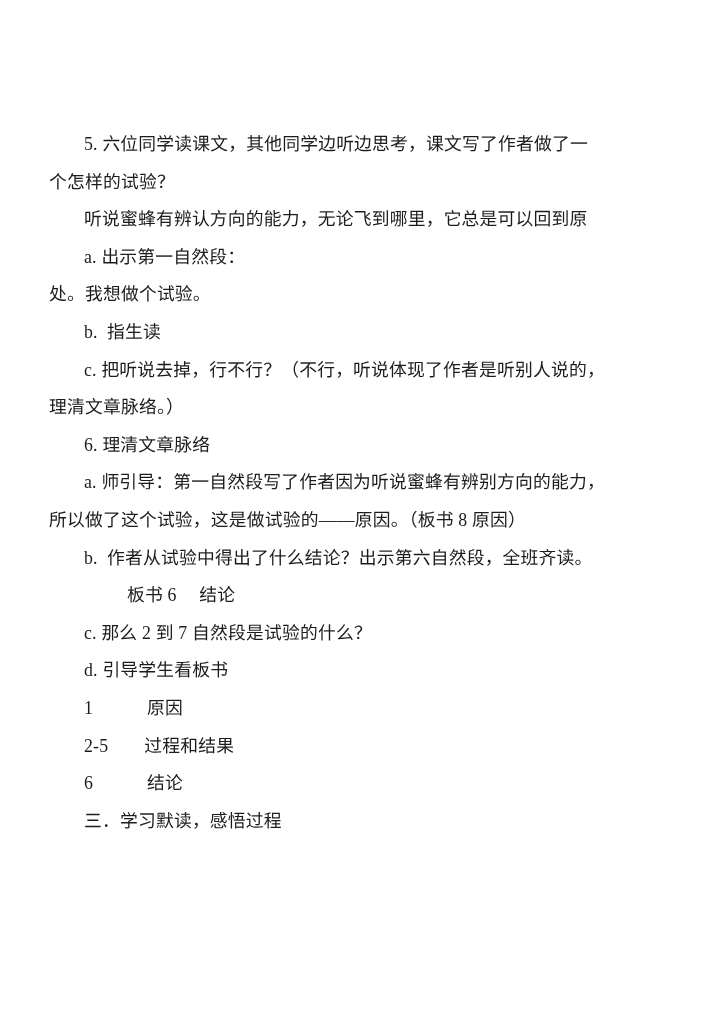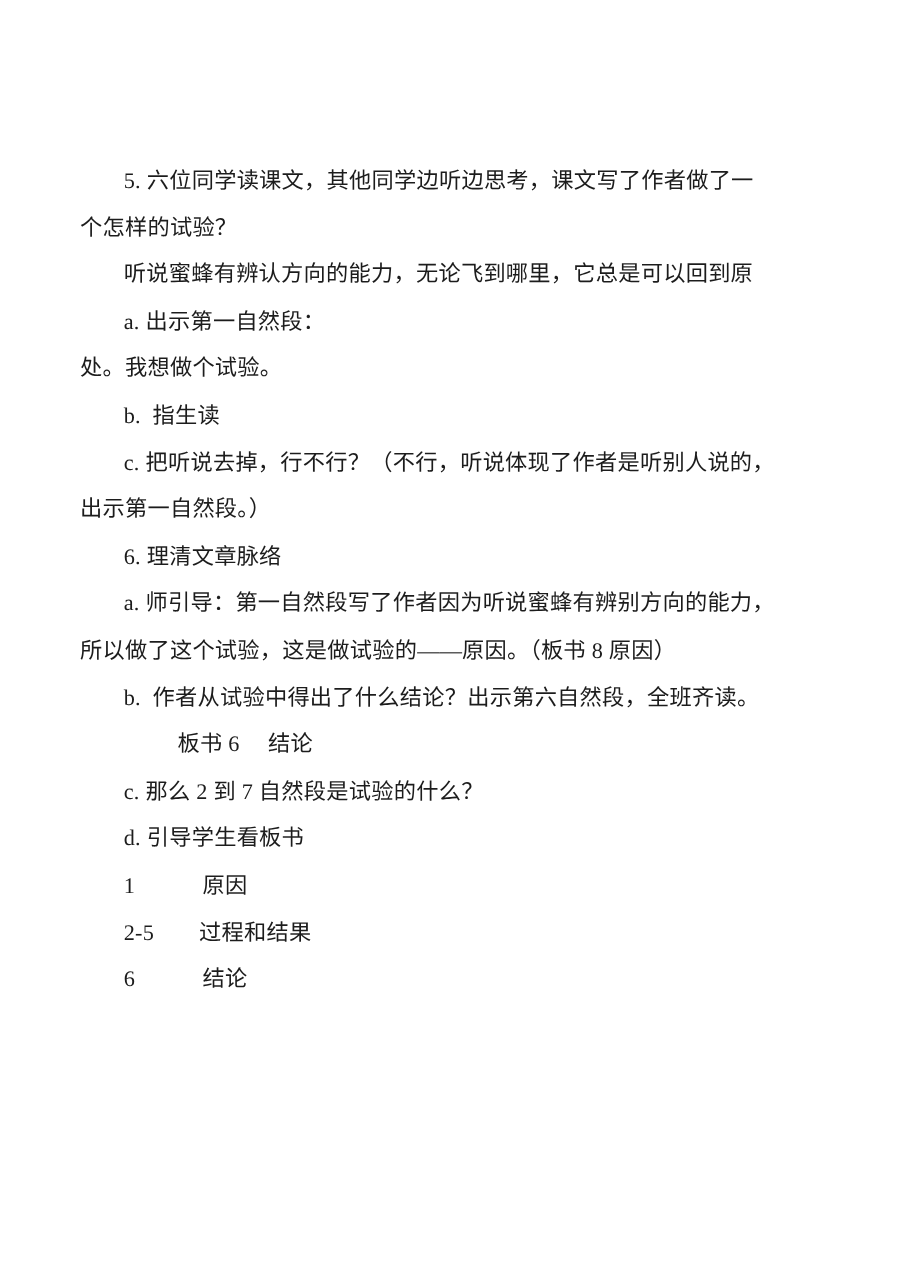--- a/index.html
+++ b/index.html
@@ -9,21 +9,21 @@
     height: 1018px;
     background: #ffffff;
     overflow: hidden;
   }
   .page {
     position: relative;
     width: 720px;
     height: 1018px;
     background: #ffffff;
     box-sizing: border-box;
-    padding: 126px 96px 0 64px;
+    padding: 126px 96px 0 49px;
     font-family: "Liberation Serif", "DejaVu Serif", serif;
     color: #1c1c1c;
   }
   .line {
     font-size: 17.8px;
     line-height: 37.6px;
     white-space: pre;
     letter-spacing: 0.2px;
   }
   .ind-none { text-indent: 0; }
@@ -34,24 +34,25 @@
 <body>
 
 <div class="page">
   <div class="line ind-para">5. 六位同学读课文，其他同学边听边思考，课文写了作者做了一</div>
   <div class="line ind-none">个怎样的试验？</div>
   <div class="line ind-para">听说蜜蜂有辨认方向的能力，无论飞到哪里，它总是可以回到原</div>
   <div class="line ind-para">a. 出示第一自然段：</div>
   <div class="line ind-none">处。我想做个试验。</div>
   <div class="line ind-para">b.  指生读</div>
   <div class="line ind-para">c. 把听说去掉，行不行？（不行，听说体现了作者是听别人说的，</div>
-  <div class="line ind-none">出示第一自然段。）</div>
+  <div class="line ind-none">理清文章脉络。）</div>
   <div class="line ind-para">6. 理清文章脉络</div>
   <div class="line ind-para">a. 师引导：第一自然段写了作者因为听说蜜蜂有辨别方向的能力，</div>
   <div class="line ind-none">所以做了这个试验，这是做试验的——原因。（板书 8 原因）</div>
   <div class="line ind-para">b.  作者从试验中得出了什么结论？出示第六自然段，全班齐读。</div>
   <div class="line ind-deep">板书 6　 结论</div>
   <div class="line ind-para">c. 那么 2 到 7 自然段是试验的什么？</div>
   <div class="line ind-para">d. 引导学生看板书</div>
   <div class="line ind-para">1　　　原因</div>
   <div class="line ind-para">2-5　　过程和结果</div>
   <div class="line ind-para">6　　　结论</div>
+  <div class="line ind-para">三．学习默读，感悟过程</div>
 </div>
 
 </body></html>

